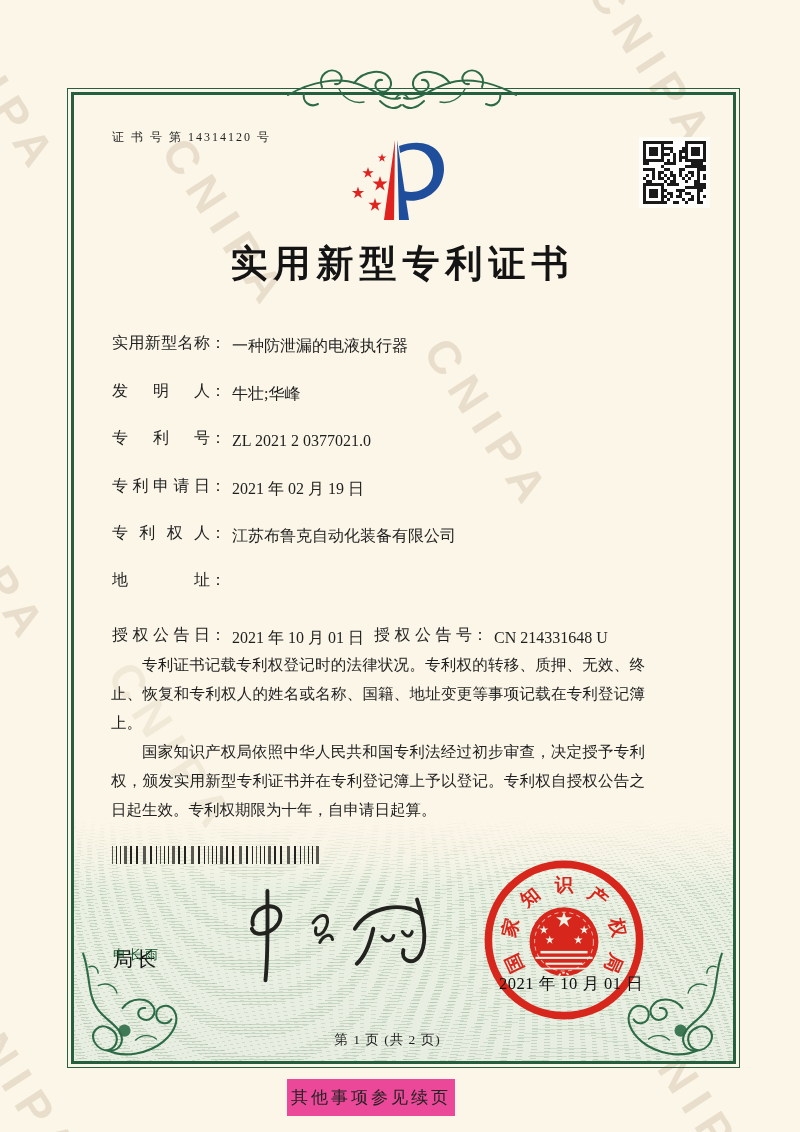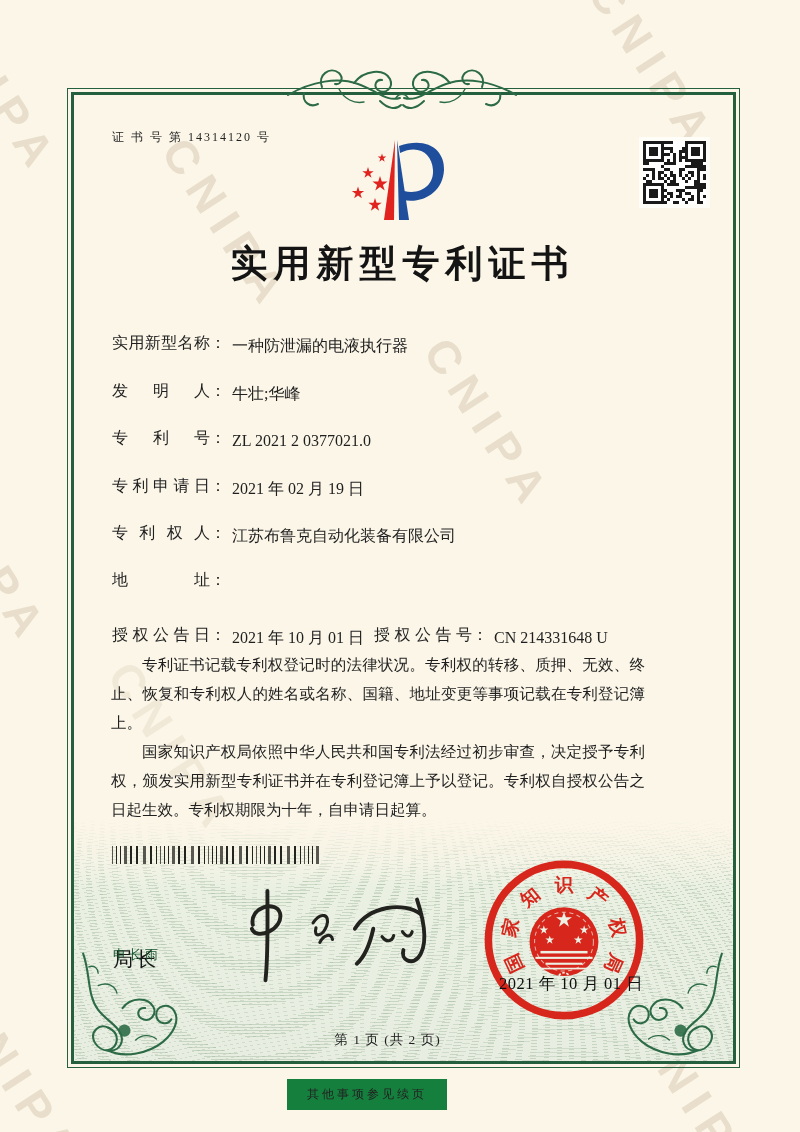--- a/index.html
+++ b/index.html
@@ -76,21 +76,21 @@
   .seal-date{
     position:absolute;left:499px;top:973px;z-index:7;
     font-size:16.5px;color:#101010;letter-spacing:0.5px;
   }
   .page-info{
     position:absolute;left:67px;top:1031px;width:641px;z-index:5;
     text-align:center;font-size:13.5px;letter-spacing:1px;
   }
   .cont-note{
     position:absolute;left:287px;top:1079px;z-index:5;
-    background:#15803d;padding:7px 20px;font-size:12px;letter-spacing:3px;color:#222;
+    background:#ec4899;padding:7px 4px;font-size:17px;letter-spacing:3px;color:#222;
   }
 </style>
 </head>
 <body>
 
 <span class="wm" style="left:-35px;top:-8px;">CNIPA</span>
 <span class="wm" style="left:196px;top:128px;">CNIPA</span>
 <span class="wm" style="left:622px;top:-32px;">CNIPA</span>
 <span class="wm" style="left:458px;top:328px;">CNIPA</span>
 <span class="wm" style="left:-45px;top:462px;">CNIPA</span>

